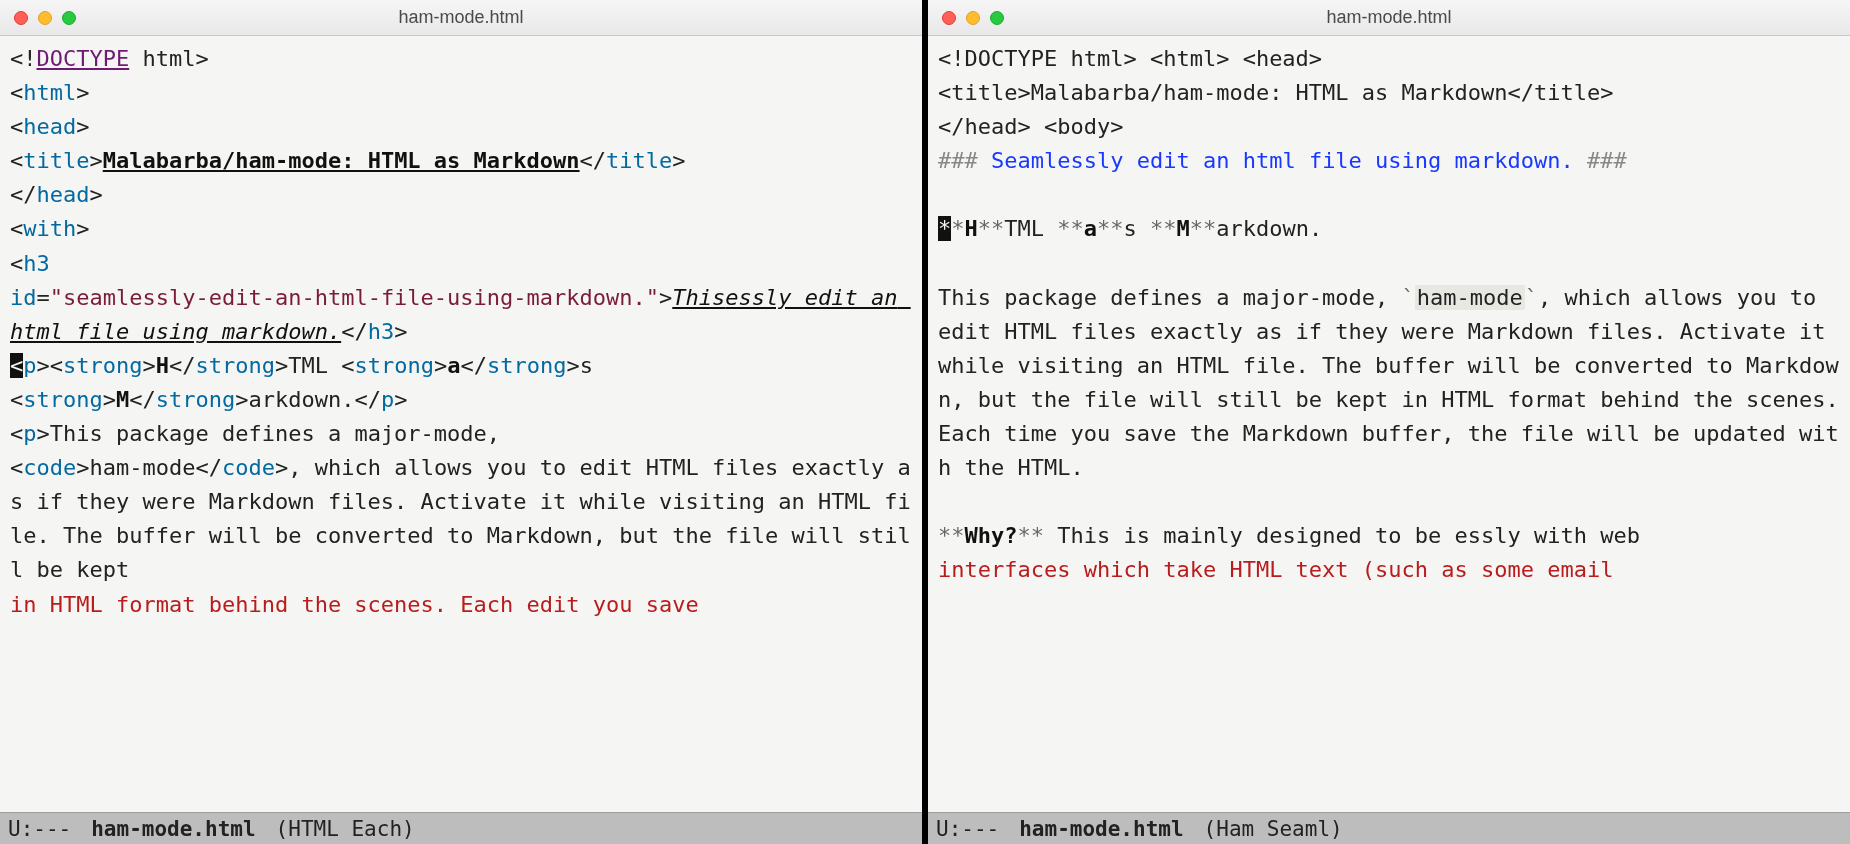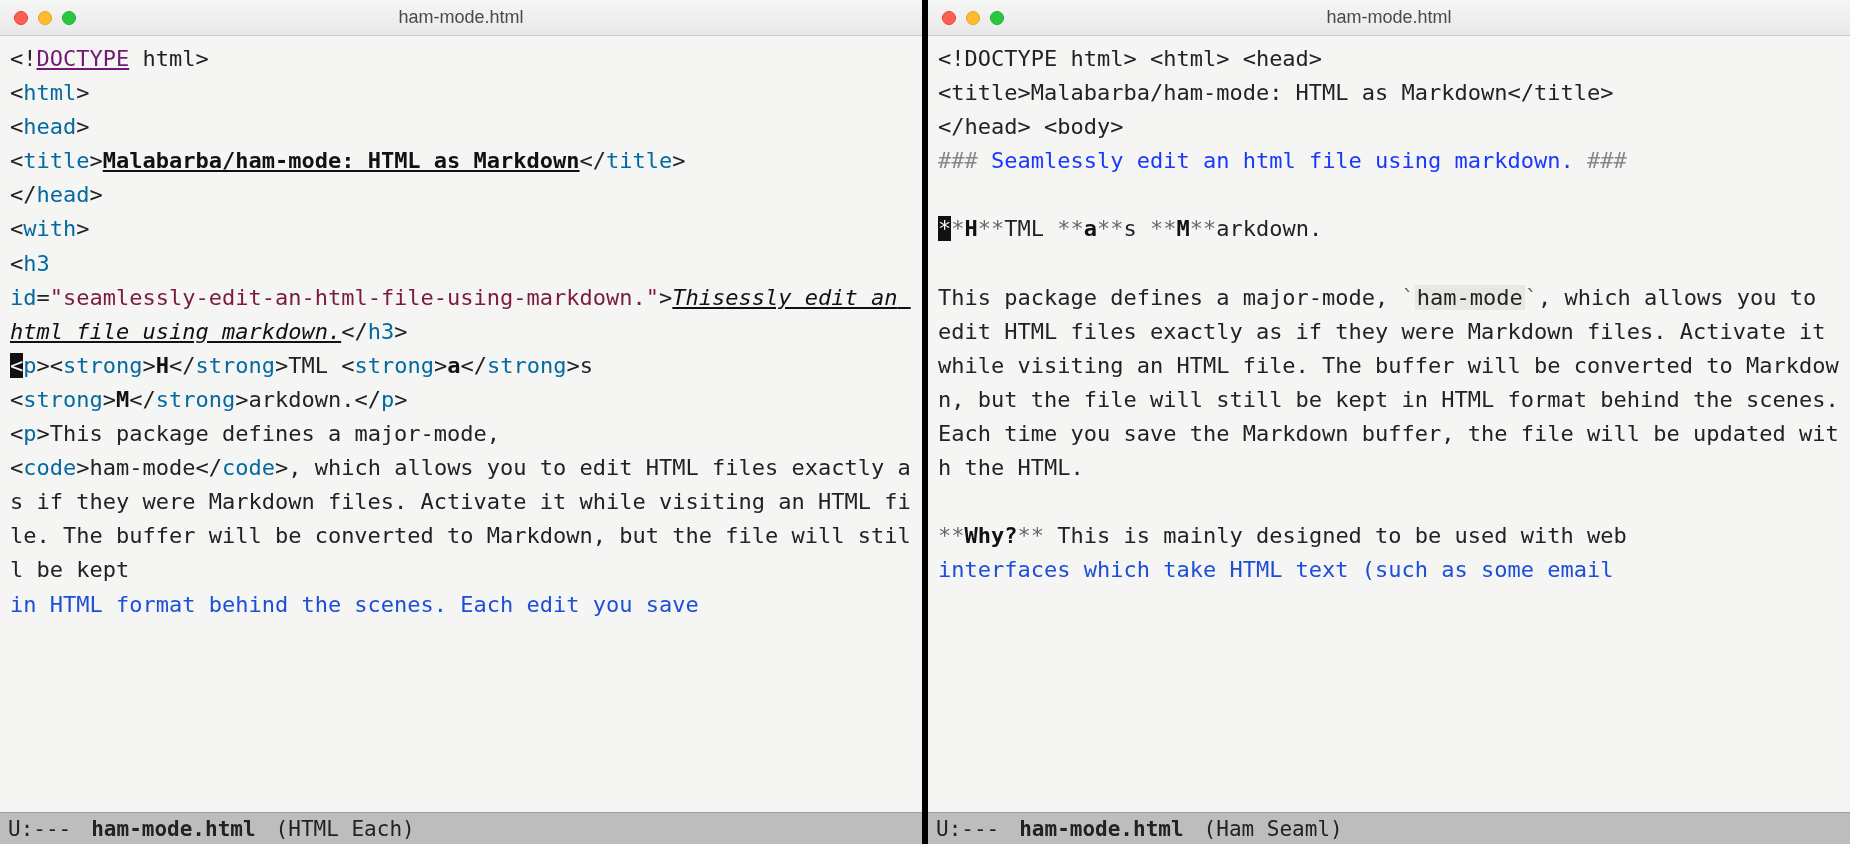--- a/index.html
+++ b/index.html
@@ -81,21 +81,21 @@
   .attrval   { color: #7b1b3c; }
   .titletext { font-weight: bold; text-decoration: underline; color: #111; margin-top: 32px; }
   .italund   { font-style: italic; text-decoration: underline; color: #111; }
   .strongtxt { font-weight: bold; color: #111; }
   .cursor    { background: #111; color: #f5f5f3; }
   .mdhash    { color: #888; letter-spacing: 0; }
   .mdheader  { color: #1938ff; font-weight: normal; }
   .mdast     { color: #666; }
   .mdcode    { background: #e8e8e3; color: #222; padding: 0 2px; }
   .cutoff {
-    color: #1d4ed8;
+    color: #b91c1c;
   }
 </style>
 </head>
 <body>
 
 <div class="pane pane-left">
   <div class="titlebar">
     <div class="traffic">
       <span class="tl-close"></span>
       <span class="tl-min"></span>
@@ -137,21 +137,21 @@
 
   <div class="buffer"><span>&lt;!DOCTYPE html&gt; &lt;html&gt; &lt;head&gt;</span>
 <span>&lt;title&gt;Malabarba/ham-mode: HTML as Markdown&lt;/title&gt;</span>
 <span>&lt;/head&gt; &lt;body&gt;</span>
 <span class="mdhash">###</span> <span class="mdheader">Seamlessly edit an html file using markdown.</span> <span class="mdhash">###</span>
 
 <span class="cursor">*</span><span class="mdast">*</span><span class="strongtxt">H</span><span class="mdast">**</span><span>TML </span><span class="mdast">**</span><span class="strongtxt">a</span><span class="mdast">**</span><span>s </span><span class="mdast">**</span><span class="strongtxt">M</span><span class="mdast">**</span><span>arkdown.</span>
 
 <span>This package defines a major-mode, </span><span class="mdast">`</span><span class="mdcode">ham-mode</span><span class="mdast">`</span><span>, which allows you to edit HTML files exactly as if they were Markdown files. Activate it while visiting an HTML file. The buffer will be converted to Markdown, but the file will still be kept in HTML format behind the scenes. Each time you save the Markdown buffer, the file will be updated with the HTML.</span>
 
-<span class="mdast">**</span><span class="strongtxt">Why?</span><span class="mdast">**</span><span> This is mainly designed to be used with web</span>
+<span class="mdast">**</span><span class="strongtxt">Why?</span><span class="mdast">**</span><span> This is mainly designed to be essly with web</span>
 <span class="cutoff">interfaces which take HTML text (such as some email</span></div>
 
   <div class="modeline">
     <span>U:---</span>
     <span class="fname">ham-mode.html</span>
     <span>(Ham Seaml)</span>
   </div>
 </div>
 
 </body></html>

